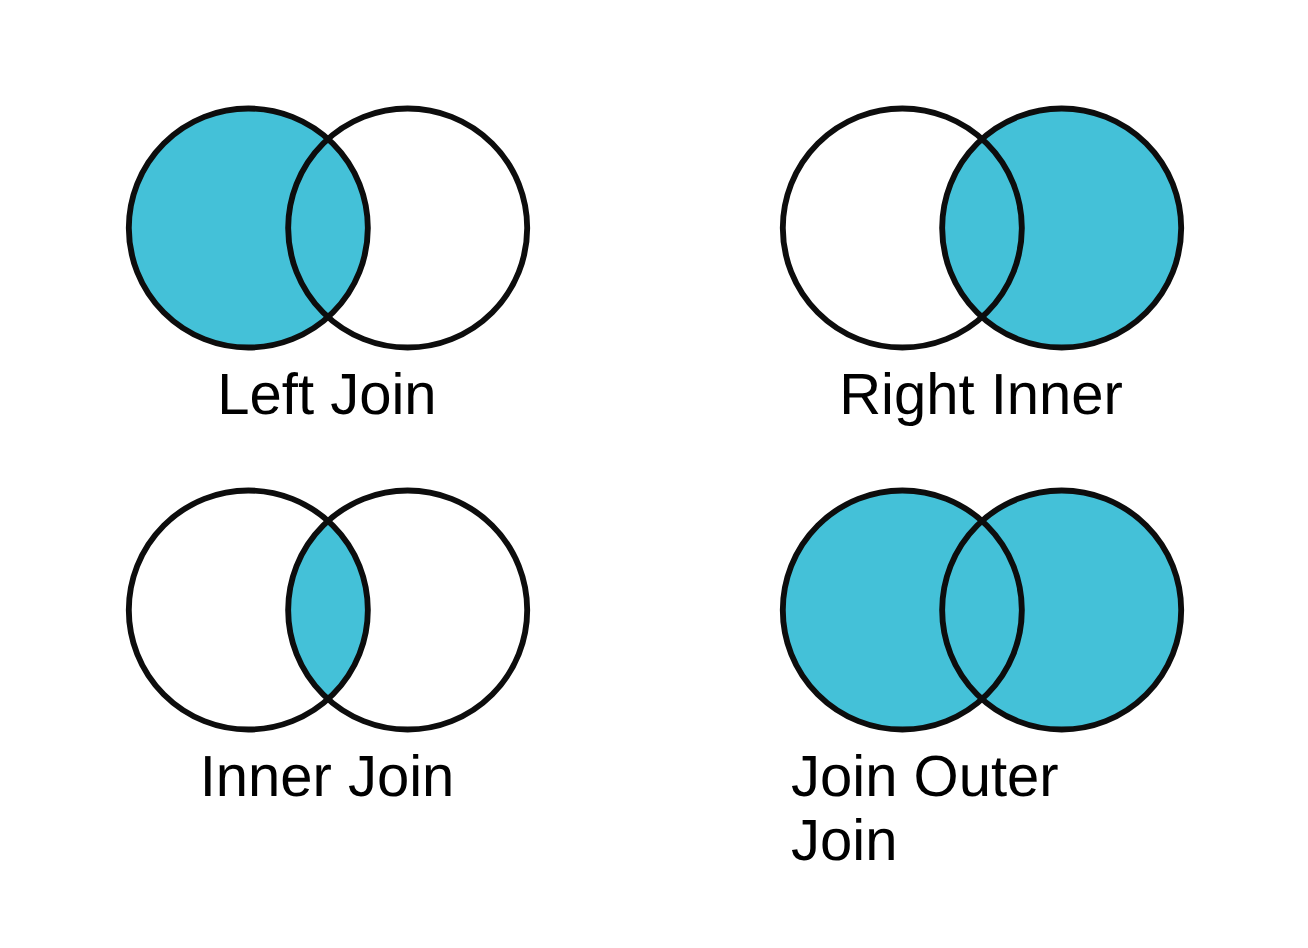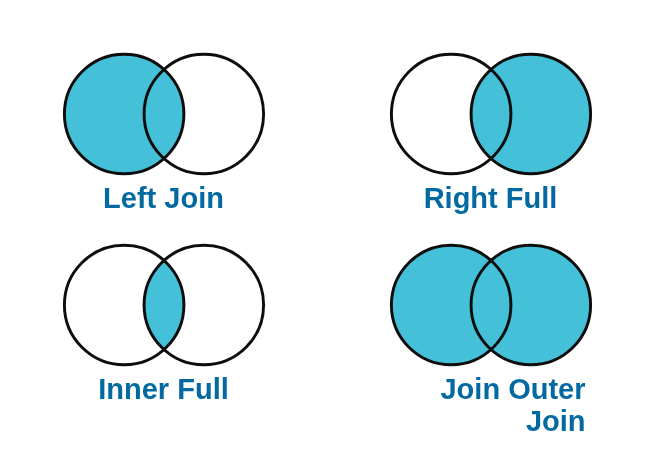--- a/index.html
+++ b/index.html
@@ -28,24 +28,24 @@
   .cell.row1 { padding-top: 49px; }
   .cell.row2 { padding-top: 3px; }
   .venn {
     display: block;
     width: 210px;
     height: 130px;
   }
   .join-label {
     margin-top: 4px;
     font-size: 29px;
-    font-weight: 700;
-    color: #0369a1;
+    font-weight: 400;
+    color: #000000;
     line-height: 1.1;
-    text-align: right;
+    text-align: left;
     max-width: 190px;
     letter-spacing: 0px;
   }
 </style>
 </head>
 <body>
 
 <div class="grid">
 
   <div class="cell row1">
@@ -70,37 +70,37 @@
         <circle cx="138" cy="62" r="57" fill="#44C1D8" stroke="none"></circle>
         <defs>
           <clipPath id="lens-clip-1">
             <circle cx="138" cy="62" r="57" fill="none" stroke="none"></circle>
           </clipPath>
         </defs>
         <circle cx="62" cy="62" r="57" fill="#44C1D8" stroke="none" clip-path="url(#lens-clip-1)"></circle>
         <circle cx="62" cy="62" r="57" fill="none" stroke="#0d0d0d" stroke-width="2.8"></circle>
         <circle cx="138" cy="62" r="57" fill="none" stroke="#0d0d0d" stroke-width="2.8"></circle>
       </svg>
-    <div class="join-label">Right Full</div>
+    <div class="join-label">Right Inner</div>
   </div>
 
   <div class="cell row2">
     <svg class="venn" viewBox="0 0 200 124">
         <circle cx="62" cy="62" r="57" fill="none" stroke="none"></circle>
         <circle cx="138" cy="62" r="57" fill="none" stroke="none"></circle>
         <defs>
           <clipPath id="lens-clip-2">
             <circle cx="138" cy="62" r="57" fill="none" stroke="none"></circle>
           </clipPath>
         </defs>
         <circle cx="62" cy="62" r="57" fill="#44C1D8" stroke="none" clip-path="url(#lens-clip-2)"></circle>
         <circle cx="62" cy="62" r="57" fill="none" stroke="#0d0d0d" stroke-width="2.8"></circle>
         <circle cx="138" cy="62" r="57" fill="none" stroke="#0d0d0d" stroke-width="2.8"></circle>
       </svg>
-    <div class="join-label">Inner Full</div>
+    <div class="join-label">Inner Join</div>
   </div>
 
   <div class="cell row2">
     <svg class="venn" viewBox="0 0 200 124">
         <circle cx="62" cy="62" r="57" fill="#44C1D8" stroke="none"></circle>
         <circle cx="138" cy="62" r="57" fill="#44C1D8" stroke="none"></circle>
         <defs>
           <clipPath id="lens-clip-3">
             <circle cx="138" cy="62" r="57" fill="none" stroke="none"></circle>
           </clipPath>

